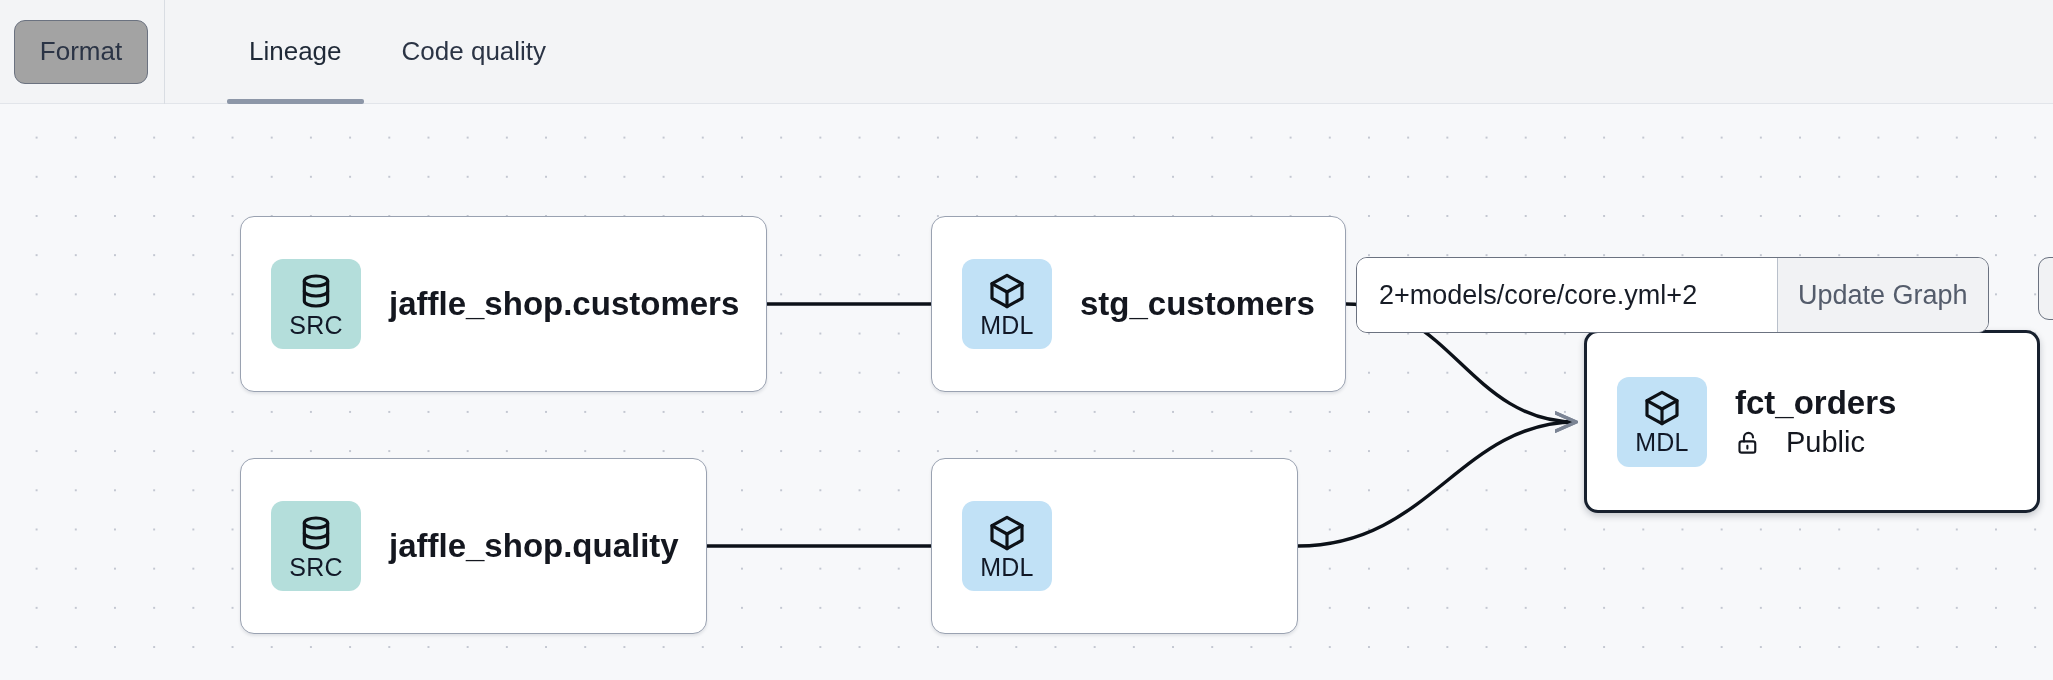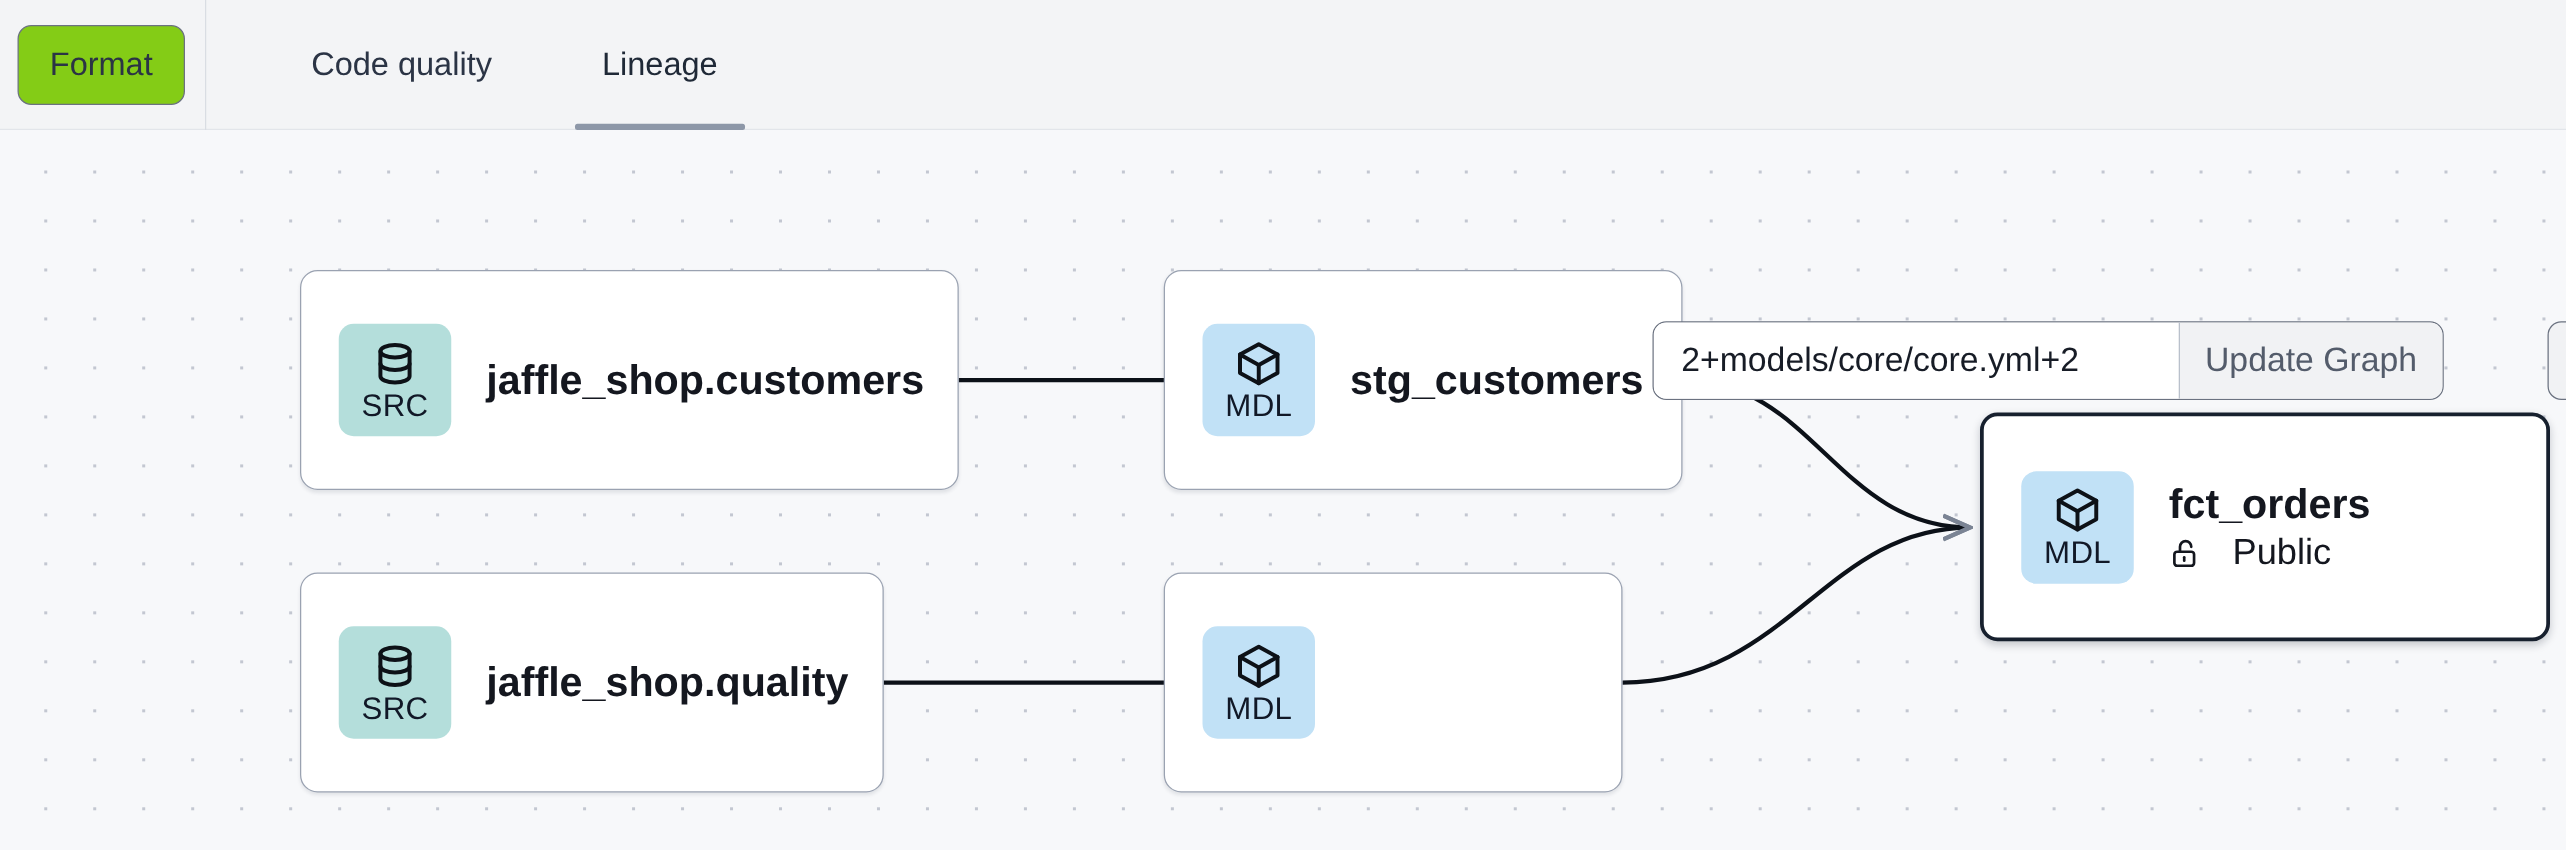--- a/index.html
+++ b/index.html
@@ -21,21 +21,21 @@
     background: #f3f4f6;
     border-bottom: 1px solid #e2e5ea;
     display: flex;
     align-items: center;
   }
 
   #format-button {
     margin-left: 14px;
     width: 134px;
     height: 64px;
-    background: #84cc16;
+    background: #a3a3a3;
     border: 1.5px solid #6b7280;
     border-radius: 11px;
     color: #2b3445;
     font-size: 26px;
     display: flex;
     align-items: center;
     justify-content: center;
     cursor: pointer;
     flex: none;
   }
@@ -156,23 +156,23 @@
   
   #node-jaffle-shop-customers { left: 240px; top: 112px; width: 527px; height: 176px; }
   #node-stg-customers        { left: 931px; top: 112px; width: 415px; height: 176px; }
   #node-jaffle-shop-orders   { left: 240px; top: 354px; width: 467px; height: 176px; }
   #node-stg-orders           { left: 931px; top: 354px; width: 367px; height: 176px; }
   #node-fct-orders           { left: 1584px; top: 226px; width: 456px; height: 183px; }
 
   
   #graph-query-bar {
     position: absolute;
-    left: 1322px;
+    left: 1356px;
     top: 153px;
-    height: 63px;
+    height: 76px;
     display: flex;
     align-items: stretch;
     border: 1.5px solid #6b7280;
     border-radius: 11px;
     overflow: hidden;
     background: #fff;
   }
   #lineage-selector-input {
     width: 420px;
     border: none;
@@ -210,22 +210,22 @@
 </head>
 <body>
 
 <div id="toolbar">
 
   <button id="format-button">Format</button>
 
   <div id="toolbar-divider"></div>
 
   <div id="tabs">
+    <div class="tab active" id="tab-lineage">Lineage</div>
     <div class="tab" id="tab-code-quality">Code quality</div>
-    <div class="tab active" id="tab-lineage">Lineage</div>
   </div>
 
 </div>
 
 <div id="canvas">
 
   <svg id="edges" viewBox="0 0 2053 576" xmlns="http://www.w3.org/2000/svg">
     <defs>
       <marker id="arrow" viewBox="0 0 10 10" refX="9" refY="5" markerWidth="7" markerHeight="7" orient="auto-start-reverse">
         <path d="M 0 1 L 9 5 L 0 9" fill="none" stroke="#7b8494" stroke-width="1.4"></path>

